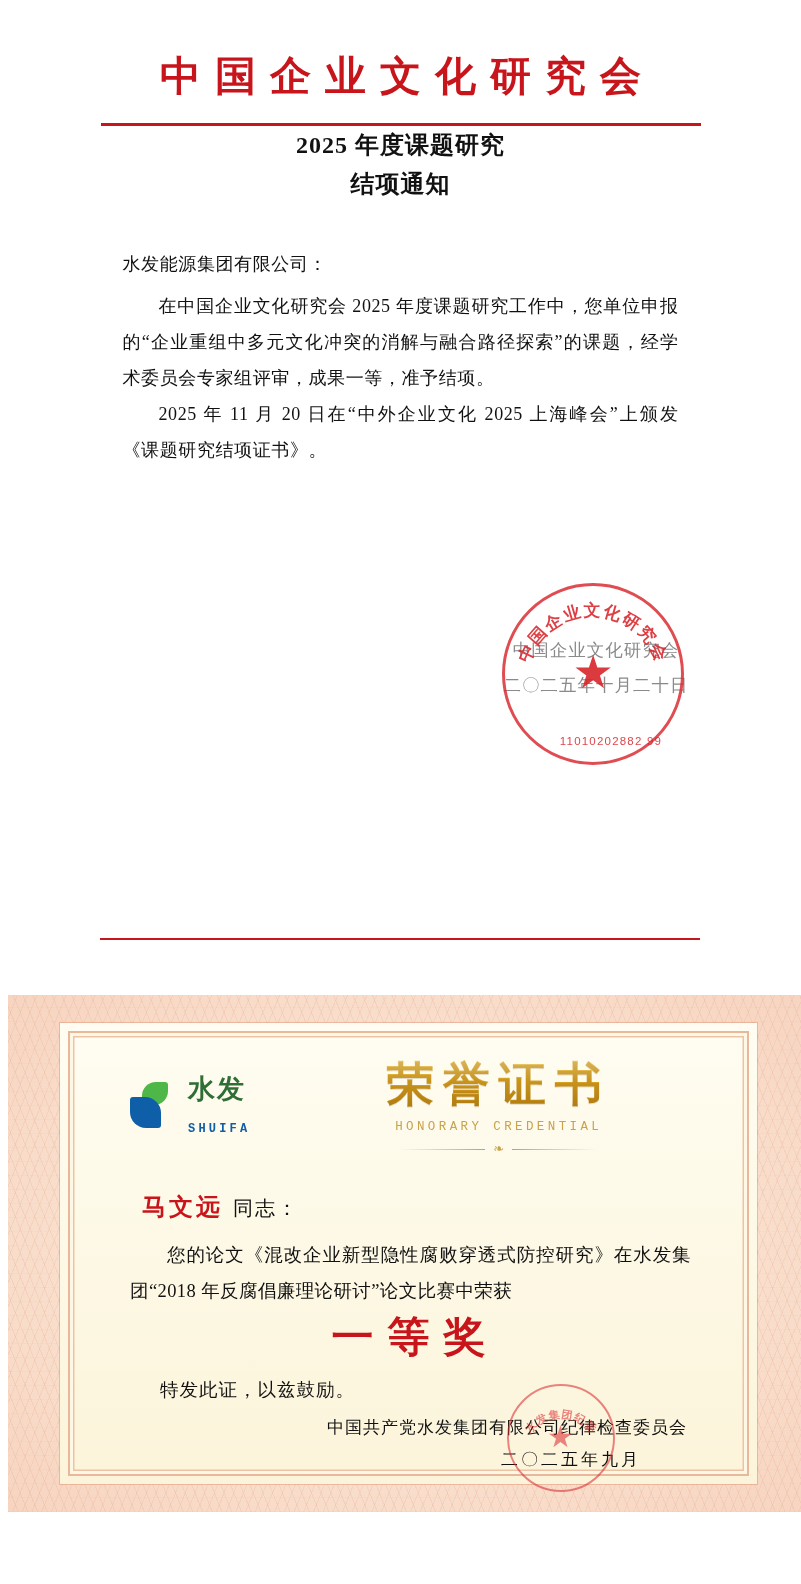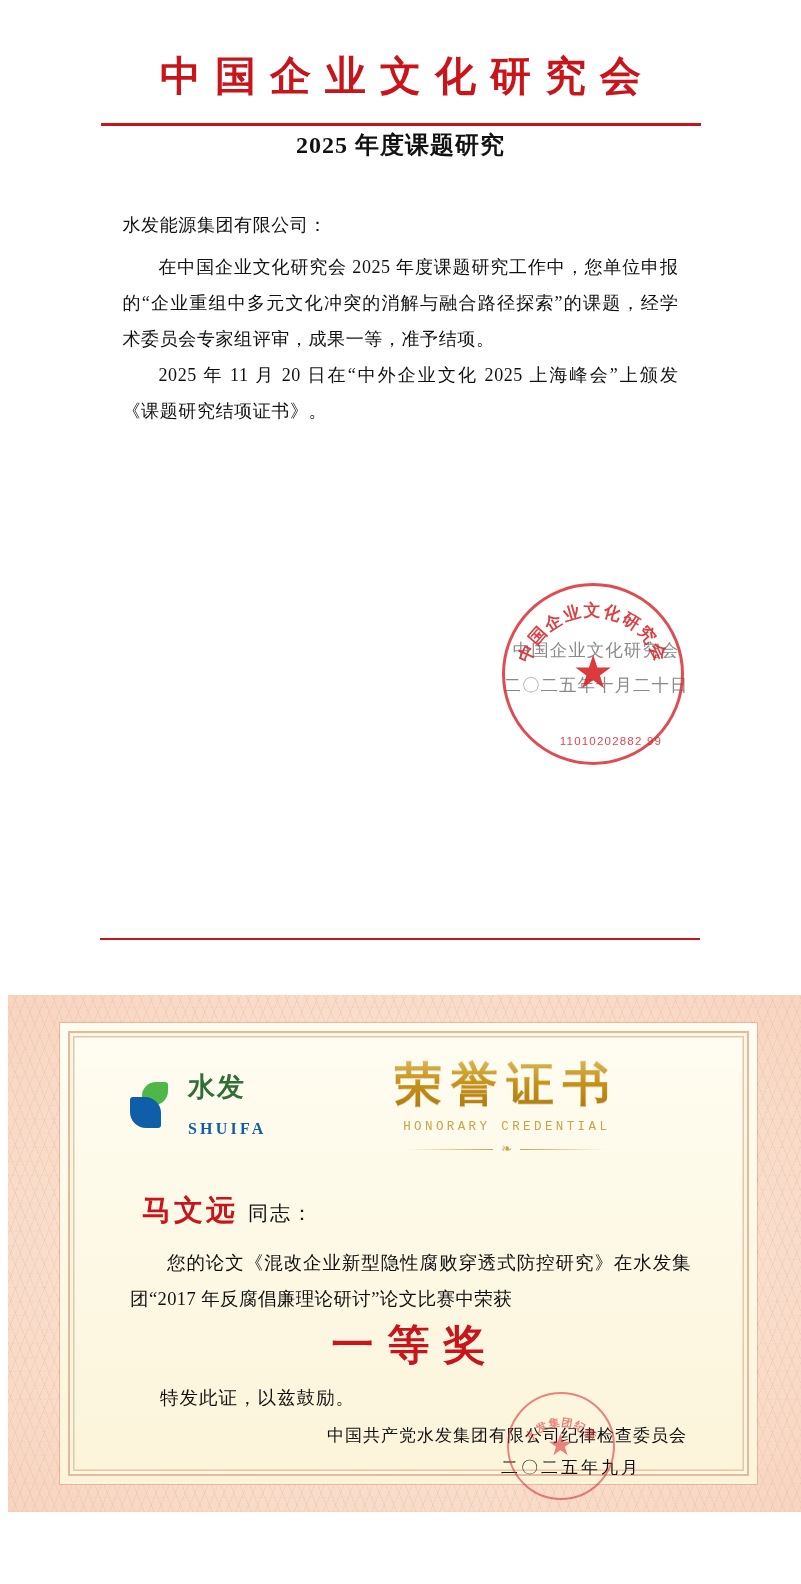--- a/index.html
+++ b/index.html
@@ -219,26 +219,26 @@
     line-height: 1;
   }
   .logo-cn {
     font-size: 27px;
     font-weight: bold;
     color: #2f6f36;
     letter-spacing: 2px;
     font-family: "Liberation Sans", sans-serif;
   }
   .logo-en {
-    font-size: 16px;
+    font-size: 12px;
     font-weight: bold;
     color: #0f5fa8;
     letter-spacing: 3.2px;
     margin-top: 20px;
-    font-family: Liberation Serif, serif;
+    font-family: Liberation Mono, monospace;
   }
   .cert-head-right {
     margin-left: 26px;
     text-align: center;
     flex: 1;
   }
   .cert-title-cn {
     font-size: 47px;
     font-weight: bold;
     letter-spacing: 9px;
@@ -277,21 +277,21 @@
   }
 
   .cert-name-row {
     margin-top: 34px;
     padding-left: 30px;
     display: flex;
     align-items: baseline;
     gap: 10px;
   }
   .cert-name {
-    font-size: 29px;
+    font-size: 24px;
     font-weight: bold;
     color: #c8151b;
     letter-spacing: 3px;
   }
   .cert-name-suffix {
     font-size: 20px;
     color: #111;
     letter-spacing: 2px;
   }
 
@@ -369,20 +369,21 @@
 
 <div class="notice-sheet">
 
   <div class="org-header">
     <div class="org-title">中国企业文化研究会</div>
     <div class="header-rule"></div>
   </div>
 
   <div class="doc-title">
     <span>2025 年度课题研究</span>
+    <span class="line2">结项通知</span>
   </div>
 
   <div class="body-block">
     <div class="recipient">水发能源集团有限公司：</div>
     <div class="para">在中国企业文化研究会 2025 年度课题研究工作中，您单位申报的“企业重组中多元文化冲突的消解与融合路径探索”的课题，经学术委员会专家组评审，成果一等，准予结项。</div>
     <div class="para">2025 年 11 月 20 日在“中外企业文化 2025 上海峰会”上颁发《课题研究结项证书》。</div>
   </div>
 
   <div class="seal-overlay">
     <div>中国企业文化研究会</div>
@@ -430,21 +431,21 @@
         </div>
       </div>
     </div>
 
     <div class="cert-name-row">
       <span class="cert-name">马文远</span>
       <span class="cert-name-suffix">同志：</span>
     </div>
 
     <div class="cert-body">
-      <div class="p1">您的论文《混改企业新型隐性腐败穿透式防控研究》在水发集团“2017 年反腐倡廉理论研讨”论文比赛中荣获</div>
+      <div class="p1">您的论文《混改企业新型隐性腐败穿透式防控研究》在水发集团“2018 年反腐倡廉理论研讨”论文比赛中荣获</div>
     </div>
 
     <div class="cert-award">一等奖</div>
 
     <div class="cert-note">特发此证，以兹鼓励。</div>
 
     <div class="cert-sign">
       <div class="cert-seal">
         <svg viewBox="0 0 104 104" width="104" height="104">
           <defs>

